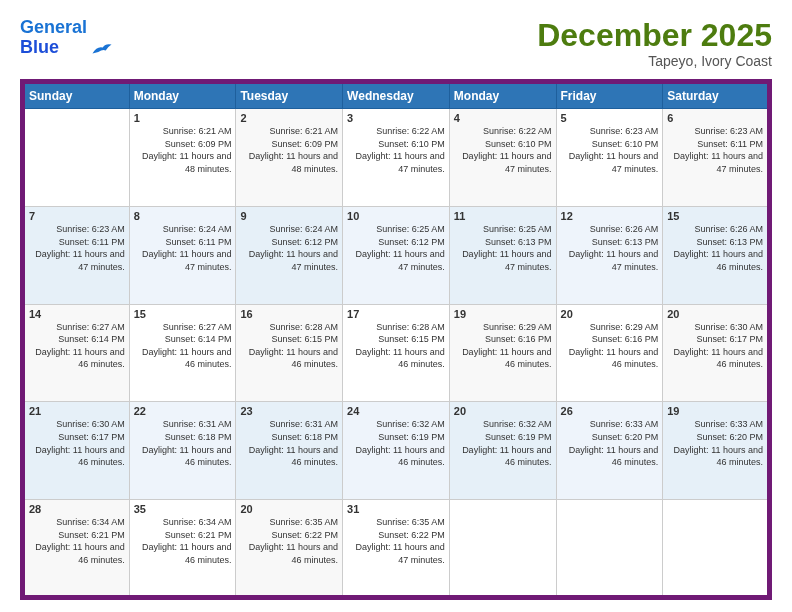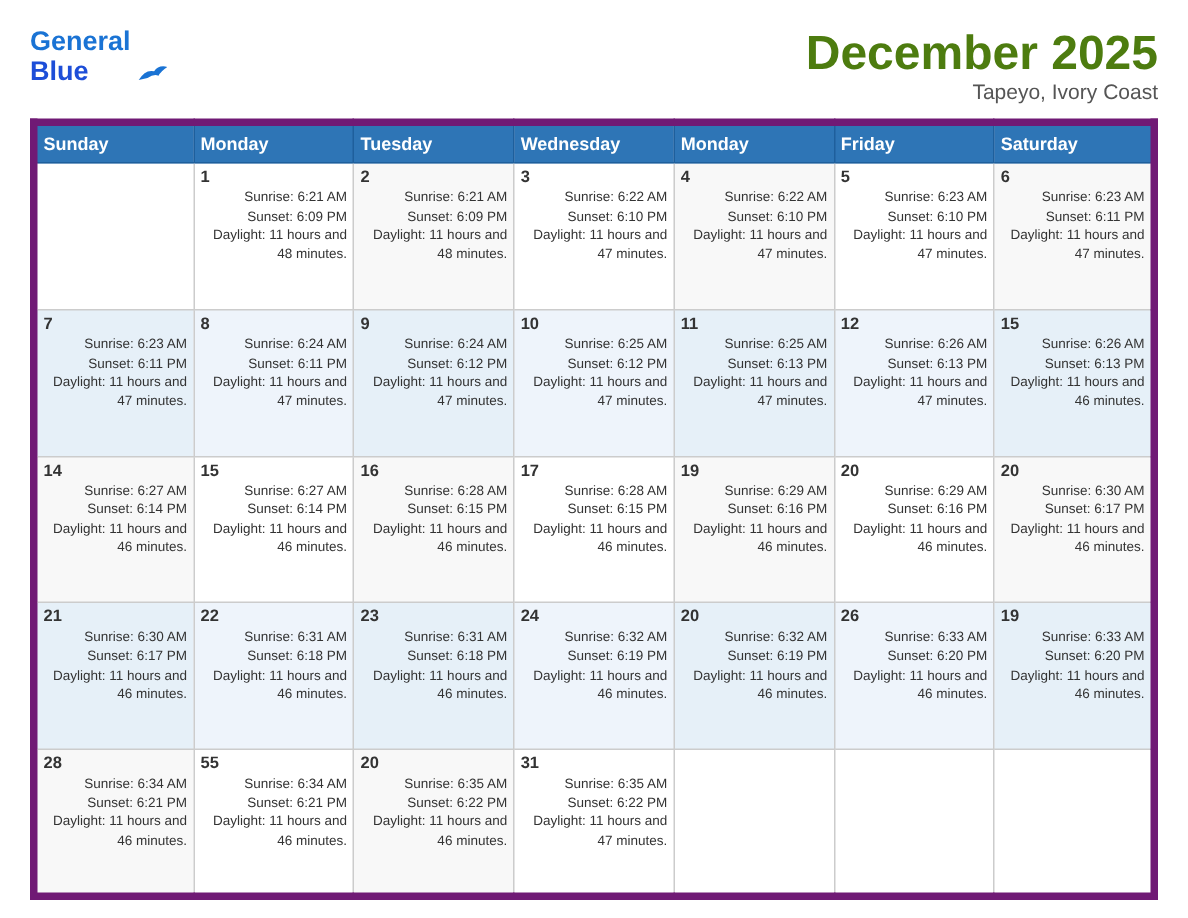--- a/index.html
+++ b/index.html
@@ -248,21 +248,21 @@
             <span class="day-num">19</span>
             <div class="day-info">Sunrise: 6:33 AM<br>Sunset: 6:20 PM<br>Daylight: 11 hours and 46 minutes.</div>
           </td>
         </tr>
         <tr>
           <td>
             <span class="day-num">28</span>
             <div class="day-info">Sunrise: 6:34 AM<br>Sunset: 6:21 PM<br>Daylight: 11 hours and 46 minutes.</div>
           </td>
           <td>
-            <span class="day-num">55</span>
+            <span class="day-num">35</span>
             <div class="day-info">Sunrise: 6:34 AM<br>Sunset: 6:21 PM<br>Daylight: 11 hours and 46 minutes.</div>
           </td>
           <td>
             <span class="day-num">20</span>
             <div class="day-info">Sunrise: 6:35 AM<br>Sunset: 6:22 PM<br>Daylight: 11 hours and 46 minutes.</div>
           </td>
           <td>
             <span class="day-num">31</span>
             <div class="day-info">Sunrise: 6:35 AM<br>Sunset: 6:22 PM<br>Daylight: 11 hours and 47 minutes.</div>
           </td>

